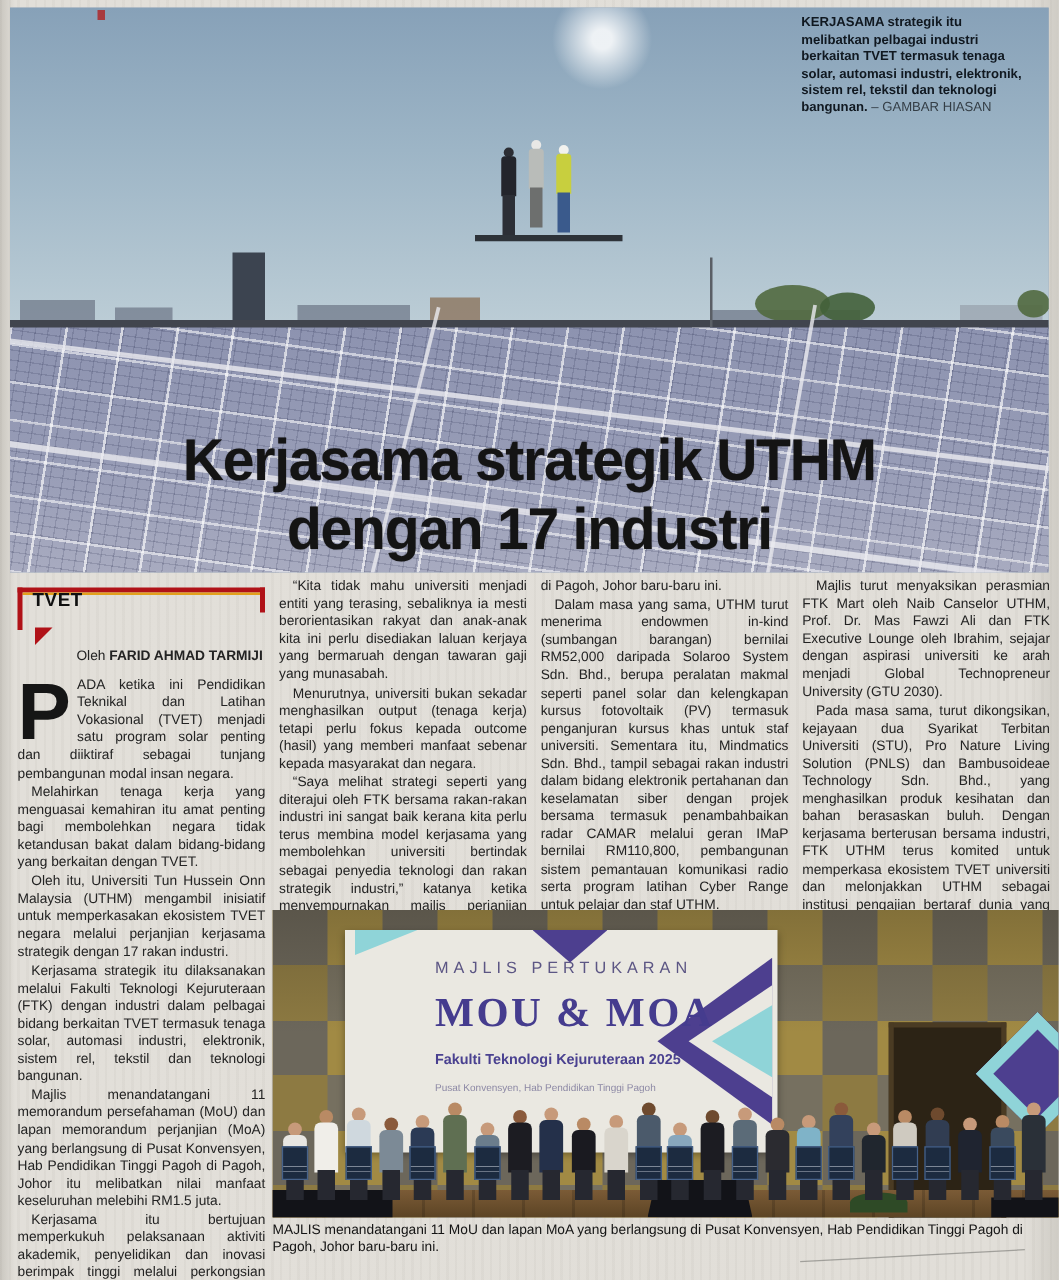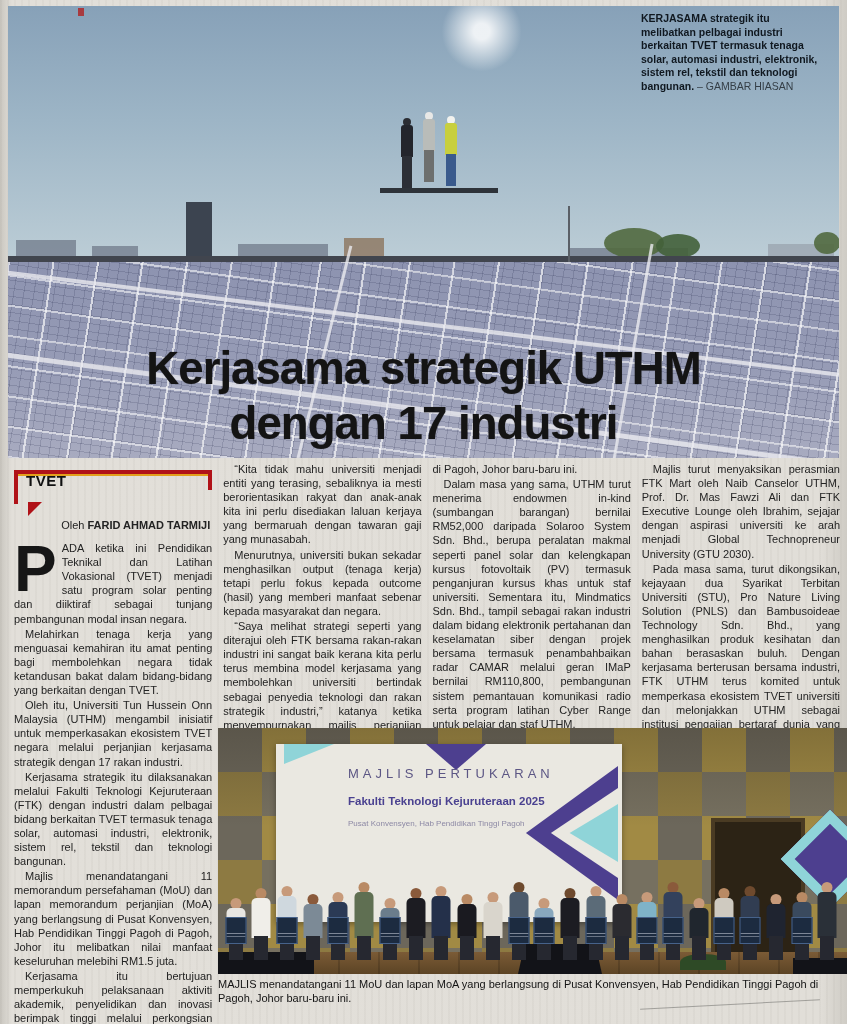--- a/index.html
+++ b/index.html
@@ -191,20 +191,21 @@
   <div class="doorway"></div>
   <div class="wall-diamond"></div>
   <div class="backdrop">
     <div class="bd-chev bd-t2"></div>
     <div class="bd-chev bd-t1"></div>
     <div class="bd-chev bd-c1"></div>
     <div class="bd-chev bd-c2"></div>
     <div class="bd-chev bd-c3"></div>
     <div class="bd-text">
       <div class="bd-line1">MAJLIS PERTUKARAN</div>
+      <div class="bd-title">MOU &amp; MOA</div>
       <div class="bd-sub">Fakulti Teknologi Kejuruteraan 2025</div>
       <div class="bd-venue">Pusat Konvensyen, Hab Pendidikan Tinggi Pagoh</div>
     </div>
   </div>
   <div class="people-row">
       <div class="fig" style="height: 62px; z-index: 3;">
         <span class="fhead" style="background:#c79a7a"></span>
         <span class="fbody" style="background:#e8e6e2"></span>
         <span class="fposter"></span>
       </div>

